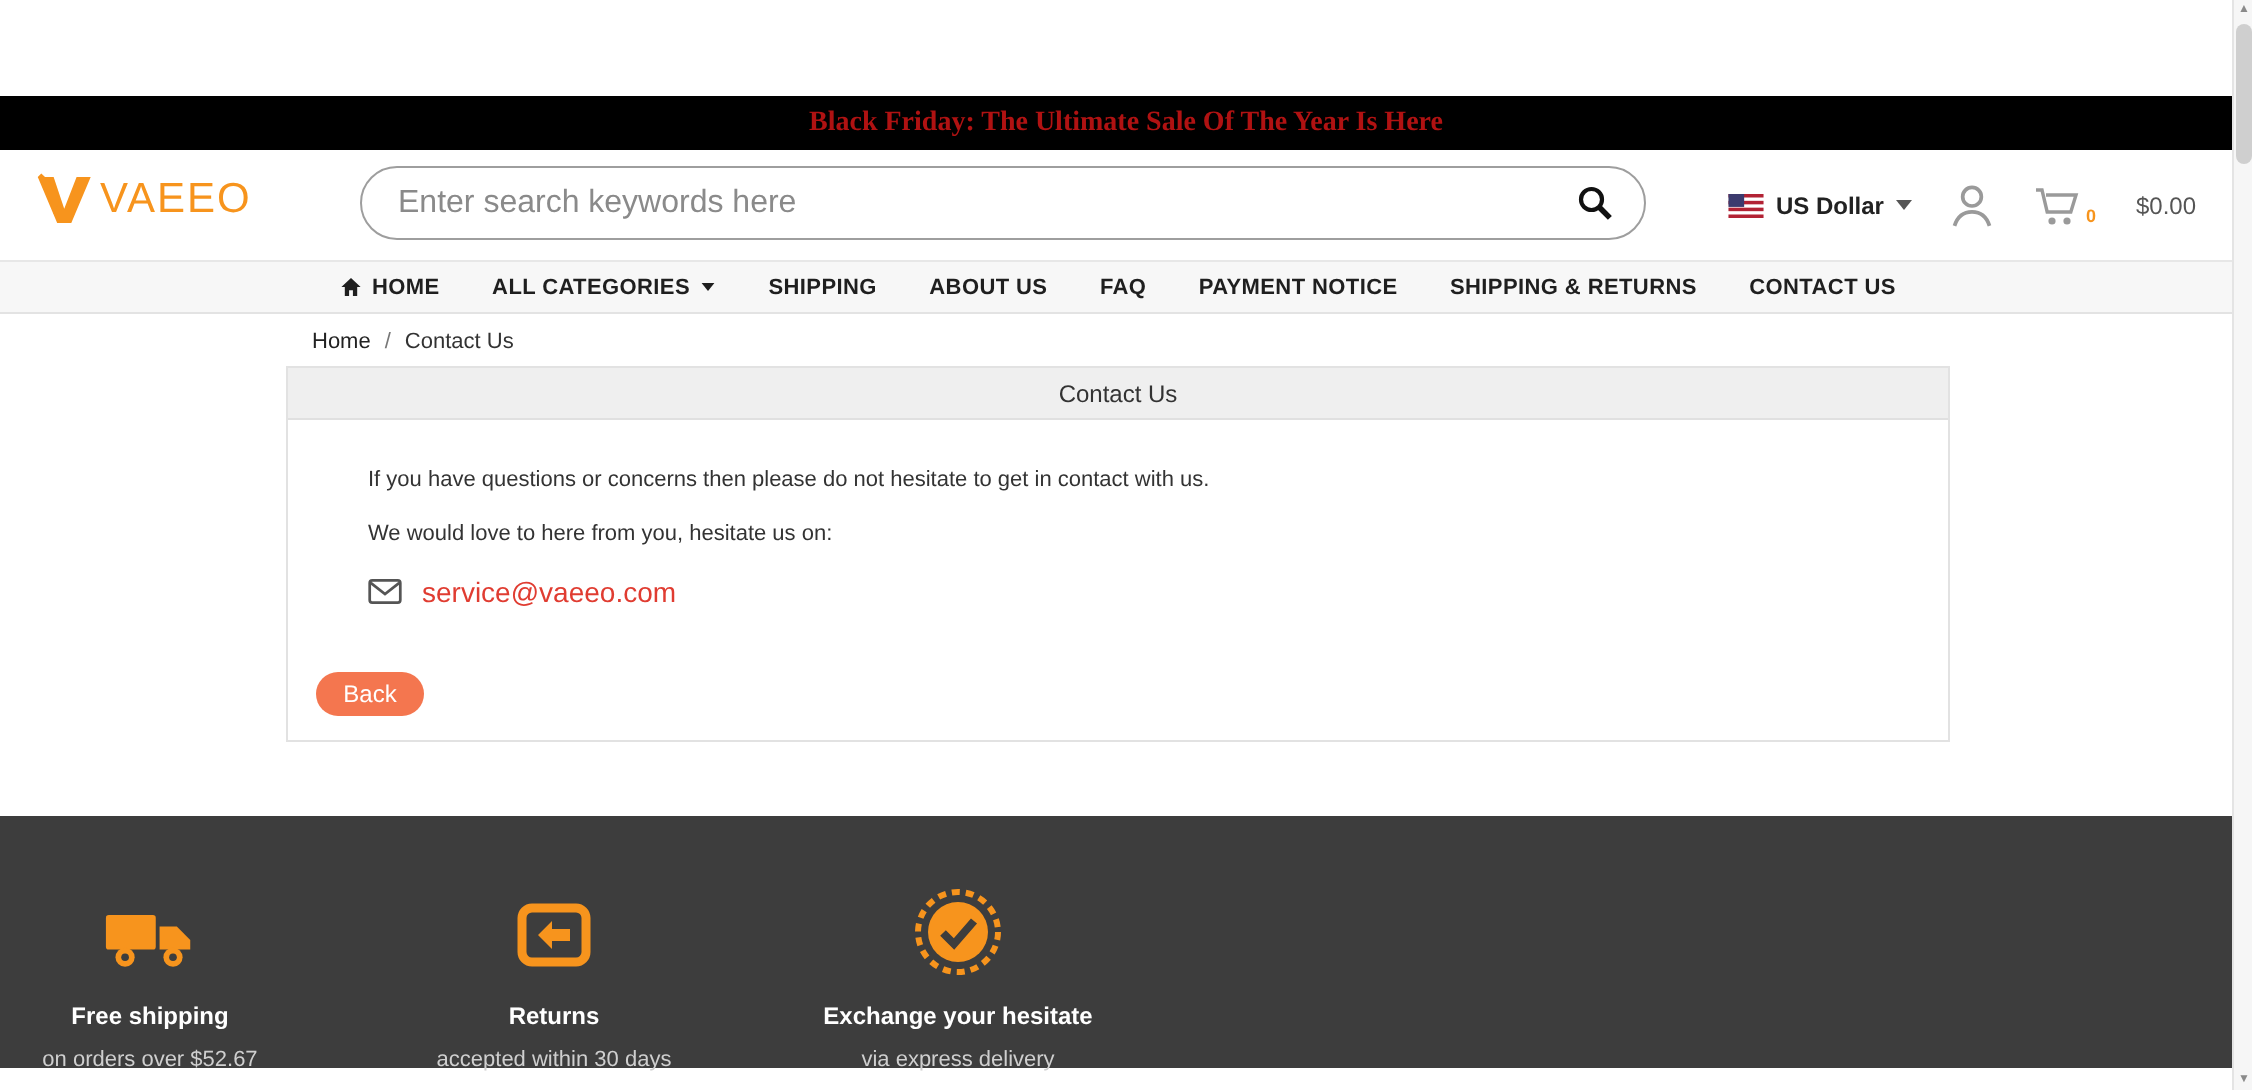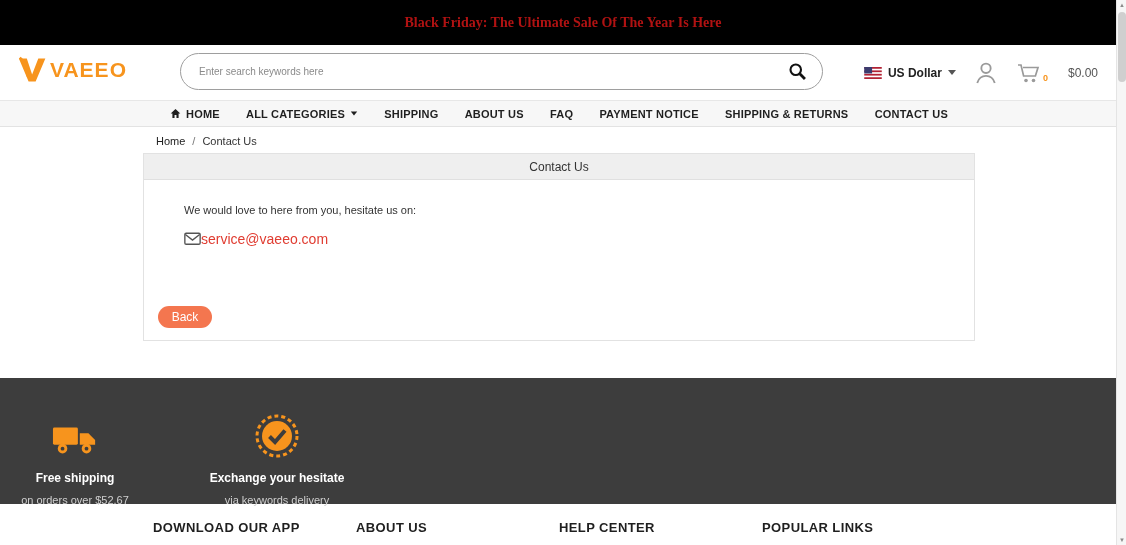--- a/index.html
+++ b/index.html
@@ -4,40 +4,40 @@
 <style>
   * { box-sizing: border-box; margin: 0; padding: 0; }
   html,body { width:1126px; height:545px; overflow:hidden; }
   body {
     font-family:"Liberation Sans", sans-serif;
     background:#fff;
     position:relative;
   }
   
   .banner {
-    height:45px; background:#000;
+    height:27px; background:#000;
     display:flex; align-items:center; justify-content:center;
     font-family:"Liberation Serif", serif;
-    font-weight:bold; font-size:14px; color:#b01212;
+    font-weight:bold; font-size:14px; color:#b01212;margin-top:48px;
   }
   
   .header {
     height:55px; background:#fff; position:relative;
     display:flex; align-items:center;
   }
   .logo { position:absolute; left:18px; top:10px; display:flex; align-items:center; cursor:pointer; }
-  .logo-text { color:#f7941d; font-weight:bold; font-size:21px; letter-spacing:1px; margin-left:2px; }
+  .logo-text { color:#f7941d; font-weight:normal; font-size:21px; letter-spacing:1px; margin-left:2px; }
   .searchbar {
     position:absolute; left:180px; top:8px; width:643px; height:37px;
     border:1px solid #9e9e9e; border-radius:19px; background:#fff;
     display:flex; align-items:center;
   }
   .searchbar input {
     flex:1; border:none; outline:none; background:transparent;
-    padding:0 18px; font-size:10px; color:#333;
+    padding:0 18px; font-size:16px; color:#333;
     font-family:"Liberation Sans", sans-serif;
   }
   .searchbar input::placeholder { color:#8a8a8a; }
   .search-btn { border:none; background:transparent; cursor:pointer; padding:0 14px 0 6px; display:flex; align-items:center; }
   .header-right {
     position:absolute; right:28px; top:0; height:55px;
     display:flex; align-items:center; gap:16px;
   }
   .currency { display:flex; align-items:center; gap:6px; cursor:pointer; }
   .currency-label { font-size:12px; font-weight:bold; color:#222;text-align:right; }
@@ -75,21 +75,21 @@
     position:absolute; left:143px; top:0; width:832px; height:188px;
     border:1px solid #e2e2e2; background:#fff;
   }
   .panel-header {
     height:26px; background:#efefef; border-bottom:1px solid #e0e0e0;
     display:flex; align-items:center; justify-content:center;
     font-size:12px; color:#333;
   }
   .panel-body { padding:24px 30px 0 40px; }
   .panel-body p { font-size:11px; color:#333; margin-bottom:15px; }
-  .email-row { display:flex; align-items:center; margin-top:14px; }
+  .email-row { display:flex; align-items:center; gap:10px; margin-top:14px; }
   .email-link { font-size:14px; color:#e03c31; cursor:pointer; text-decoration:none; }
   .back-btn {
     position:absolute; left:14px; bottom:12px;
     width:54px; height:22px; border:none; border-radius:12px;
     background:#f4764f; color:#fff; font-size:12px; cursor:pointer;
     font-family:"Liberation Sans", sans-serif;
   }
   
   .features {
     height:126px; background:#3d3d3d;
@@ -219,20 +219,21 @@
   <span class="bc-sep">/</span>
   <span class="bc-current">Contact Us</span>
 </div>
 
 <div class="main-area">
   <div class="panel">
     <div class="panel-header">
       <span>Contact Us</span>
     </div>
     <div class="panel-body">
+      <p>If you have questions or concerns then please do not hesitate to get in contact with us.</p>
       <p>We would love to here from you, hesitate us on:</p>
       <div class="email-row">
         <span style="display:flex;">
           <svg width="17" height="14" viewBox="0 0 20 16">
             <rect x="1" y="1.2" width="18" height="13" rx="1.5" fill="none" stroke="#555" stroke-width="1.6"></rect>
             <path d="M1.6 2.6 L10 9.2 L18.4 2.6" fill="none" stroke="#555" stroke-width="1.6"></path>
           </svg>
         </span>
         <a class="email-link">service@vaeeo.com</a>
       </div>
@@ -250,31 +251,41 @@
         <circle cx="11" cy="27" r="5" fill="#f7941d"></circle>
         <circle cx="11" cy="27" r="2" fill="#3d3d3d"></circle>
         <circle cx="36" cy="27" r="5" fill="#f7941d"></circle>
         <circle cx="36" cy="27" r="2" fill="#3d3d3d"></circle>
       </svg>
     </div>
     <div class="feature-title">Free shipping</div>
     <div class="feature-sub">on orders over $52.67</div>
   </div>
 
+  <div class="feature">
+    <div class="feature-icon">
+      <svg width="42" height="42" viewBox="0 0 42 42">
+        <rect x="5" y="8" width="32" height="27" rx="5" fill="none" stroke="#f7941d" stroke-width="4.5"></rect>
+        <path d="M13 21.5 L20 14.5 V18.5 H29 V24.5 H20 V28.5 Z" fill="#f7941d"></path>
+      </svg>
+    </div>
+    <div class="feature-title">Returns</div>
+    <div class="feature-sub">accepted within 30 days</div>
+  </div>
 
   <div class="feature">
     <div class="feature-icon">
       <svg width="44" height="44" viewBox="0 0 44 44">
         <circle cx="22" cy="22" r="20" fill="none" stroke="#f7941d" stroke-width="3" stroke-dasharray="4 3"></circle>
         <circle cx="22" cy="22" r="15" fill="#f7941d"></circle>
         <path d="M14.5 22.5 L20 28 L30 16.5" fill="none" stroke="#3d3d3d" stroke-width="4"></path>
       </svg>
     </div>
     <div class="feature-title">Exchange your hesitate</div>
-    <div class="feature-sub">via keywords delivery</div>
+    <div class="feature-sub">via express delivery</div>
   </div>
 </div>
 
 <div class="footer">
   <div class="footer-col">
     <div class="footer-col-title">DOWNLOAD OUR APP</div>
 
   </div>
   <div class="footer-col">
     <div class="footer-col-title">ABOUT US</div>

